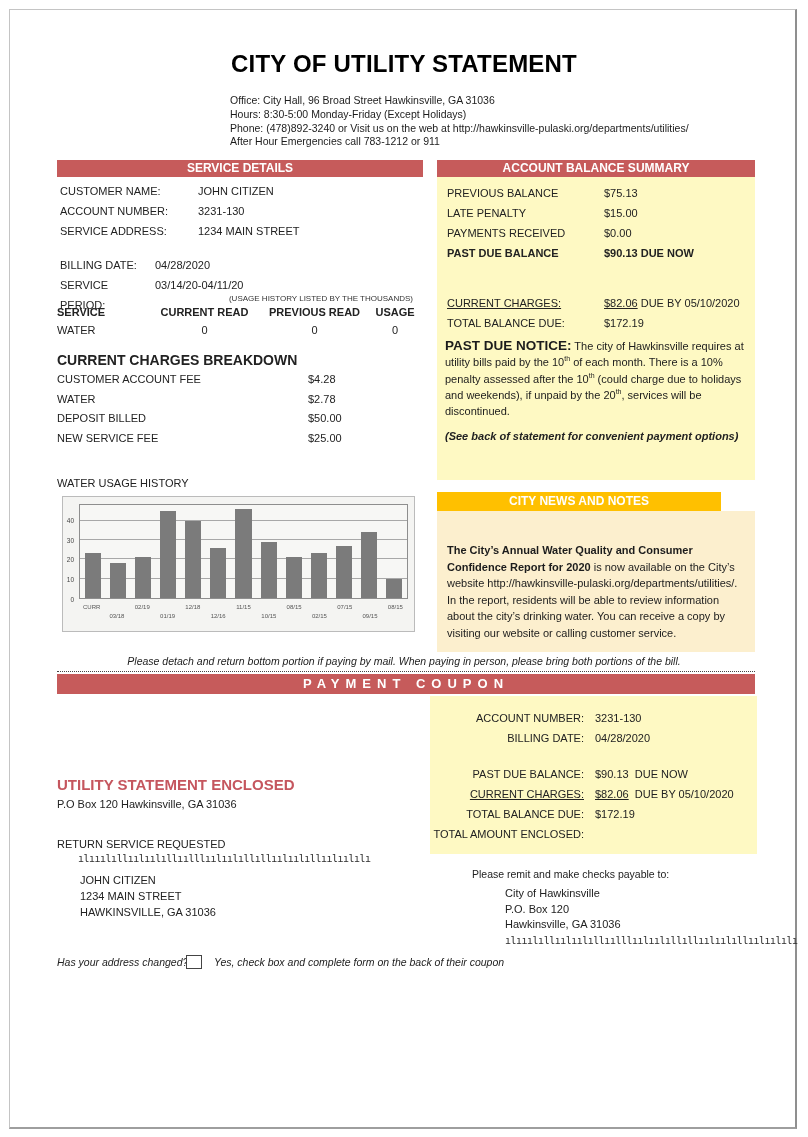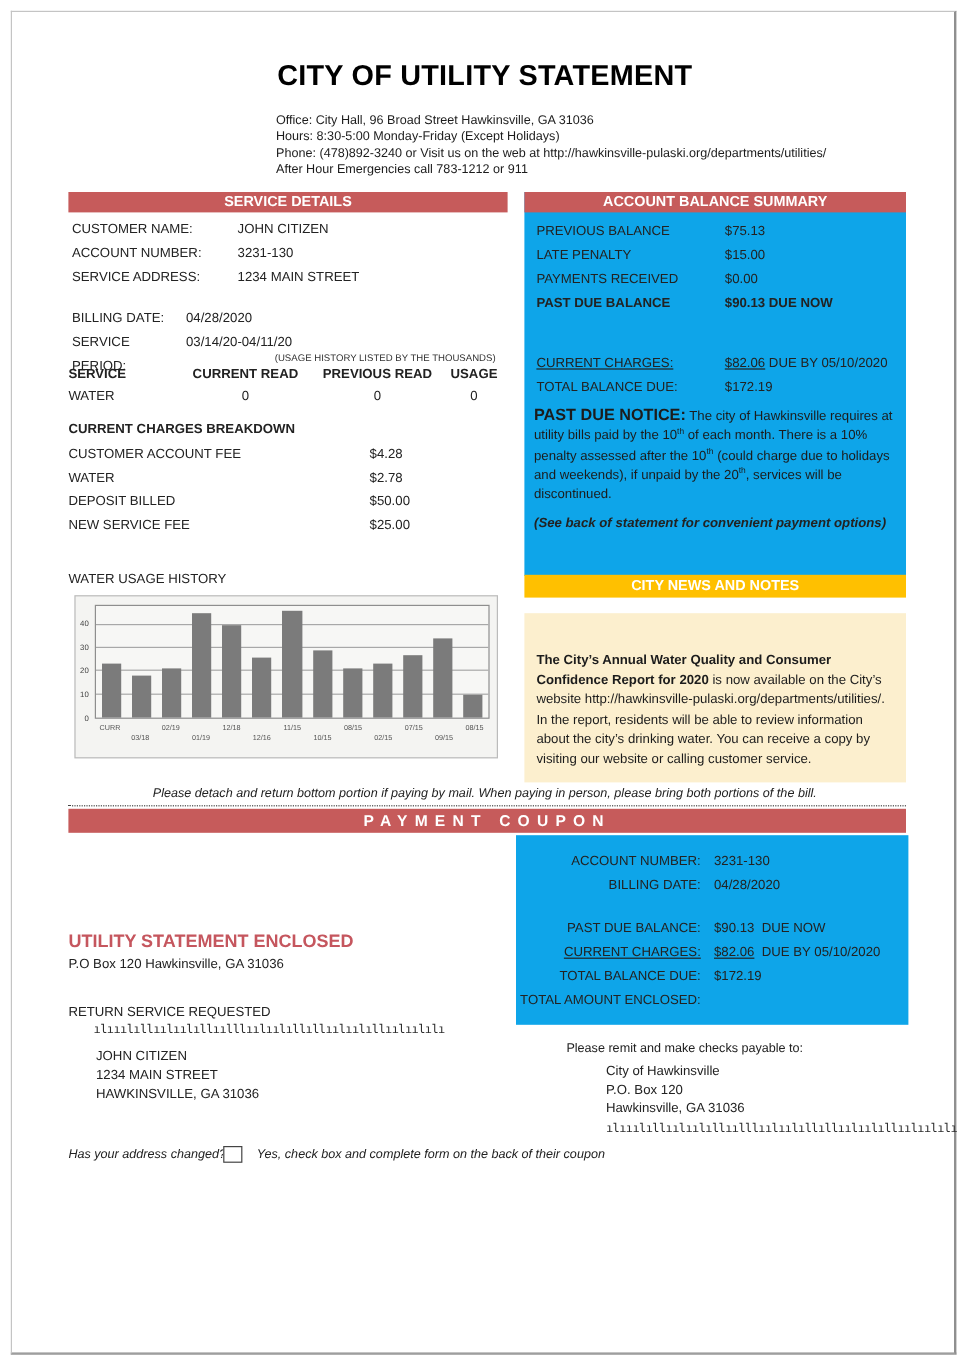--- a/index.html
+++ b/index.html
@@ -5,21 +5,21 @@
   html,body{margin:0;padding:0;background:#ffffff;}
   body{width:808px;height:1137px;position:relative;font-family:"Liberation Sans",sans-serif;color:#222;}
   .page{position:absolute;left:0;top:0;width:808px;height:1137px;background:#fff;overflow:hidden;}
   .scan-border{position:absolute;left:9px;top:9px;right:11px;bottom:8px;border:1px solid #c4c4c4;border-right:2px solid #8f8f8f;border-bottom:2px solid #9e9e9e;pointer-events:none;}
   .abs{position:absolute;}
   .title{left:0;top:50px;width:808px;text-align:center;font-size:24px;font-weight:bold;color:#000;letter-spacing:.2px;}
   .office{left:230px;top:94px;font-size:10.5px;line-height:13.8px;color:#1c1c1c;}
   .secbar{height:17px;color:#fff;font-weight:bold;font-size:12px;text-align:center;line-height:17px;}
   .red{background:#c65b5b;}
   .gold{background:#ffc000;}
-  .pinkpanel{background:#0ea5e9;}
+  .pinkpanel{background:#fef9c3;}
   .yellowpanel{background:#fcefce;}
   .row{display:flex;line-height:20px;font-size:11px;}
   .lbl{flex:none;}
   .b{font-weight:bold;}
   .i{font-style:italic;}
   .u{text-decoration:underline;}
   .small-note{font-size:8px;color:#333;}
   .tbl{display:flex;font-size:11px;line-height:18px;}
   .tbl .c0{width:90px;text-align:left;}
   .tbl .c1{width:115px;text-align:center;}
@@ -105,21 +105,21 @@
       <span class="c3">USAGE</span>
     </div>
     <div class="tbl">
       <span class="c0">WATER</span>
       <span class="c1">0</span>
       <span class="c2">0</span>
       <span class="c3">0</span>
     </div>
   </div>
 
-  <div class="abs b" style="left:57px;top:352px;font-size:11px;">CURRENT CHARGES BREAKDOWN</div>
+  <div class="abs b" style="left:57px;top:352px;font-size:14px;">CURRENT CHARGES BREAKDOWN</div>
   <div class="abs" style="left:57px;top:370px;width:366px;">
     <div class="charge-row">
       <span>CUSTOMER ACCOUNT FEE</span>
       <span class="amt">$4.28</span>
     </div>
     <div class="charge-row">
       <span>WATER</span>
       <span class="amt">$2.78</span>
     </div>
     <div class="charge-row">
@@ -205,21 +205,21 @@
         <span>TOTAL BALANCE DUE:</span>
         <span class="val">$172.19</span>
       </div>
     </div>
     <div class="notice" style="position:absolute;left:8px;top:178px;width:302px;">
       <span class="lead">PAST DUE NOTICE:</span><span> The city of Hawkinsville requires at utility bills paid by the 10</span><sup>th</sup><span> of each month. There is a 10% penalty assessed after the 10</span><sup>th</sup><span> (could charge due to holidays and weekends), if unpaid by the 20</span><sup>th</sup><span>, services will be discontinued.</span>
     </div>
     <div class="b i" style="position:absolute;left:8px;top:270px;width:302px;font-size:11px;">(See back of statement for convenient payment options)</div>
   </div>
 
-  <div class="abs secbar gold" style="left:437px;top:479px;width:318px;height:19px;line-height:19px;">CITY NEWS AND NOTES</div>
+  <div class="abs secbar gold" style="left:437px;top:492px;width:284px;height:19px;line-height:19px;">CITY NEWS AND NOTES</div>
   <div class="abs yellowpanel" style="left:437px;top:511px;width:318px;height:141px;">
     <div class="news-text" style="position:absolute;left:10px;top:31px;width:300px;">
       <span class="b">The City’s Annual Water Quality and Consumer Confidence Report for 2020</span><span> is now available on the City’s website http://hawkinsville-pulaski.org/departments/utilities/. In the report, residents will be able to review information about the city’s drinking water. You can receive a copy by visiting our website or calling customer service.</span>
     </div>
   </div>
 
   <div class="abs i" style="left:0;top:655px;width:808px;text-align:center;font-size:10.5px;">Please detach and return bottom portion if paying by mail. When paying in person, please bring both portions of the bill.</div>
   <div class="abs dotted" style="left:57px;top:671px;width:698px;height:0;"></div>
   <div class="abs secbar red coupon-bar" style="left:57px;top:674px;width:698px;">PAYMENT COUPON</div>
 

